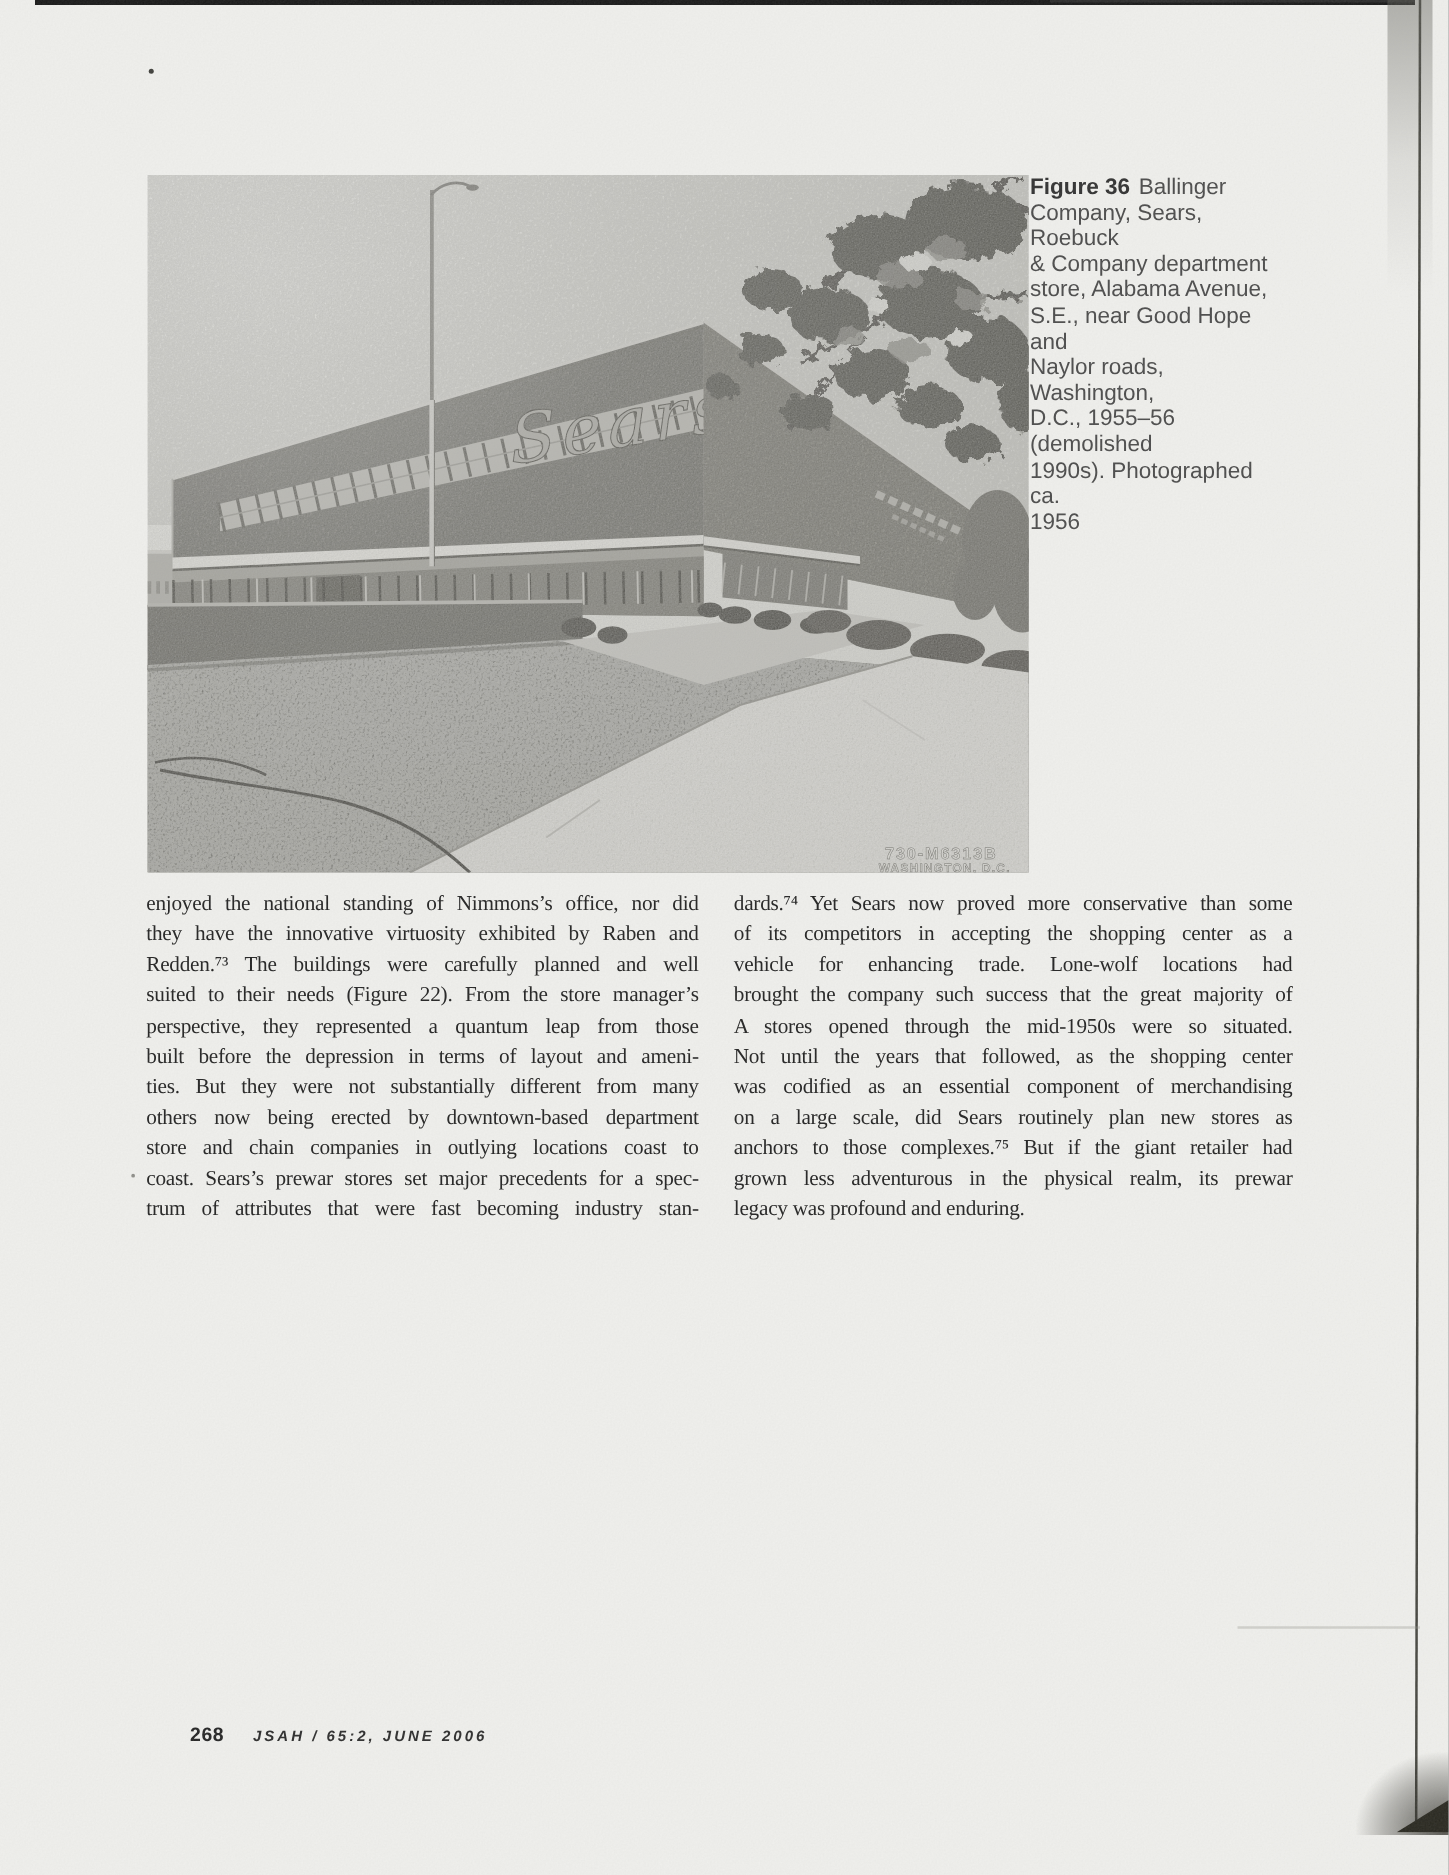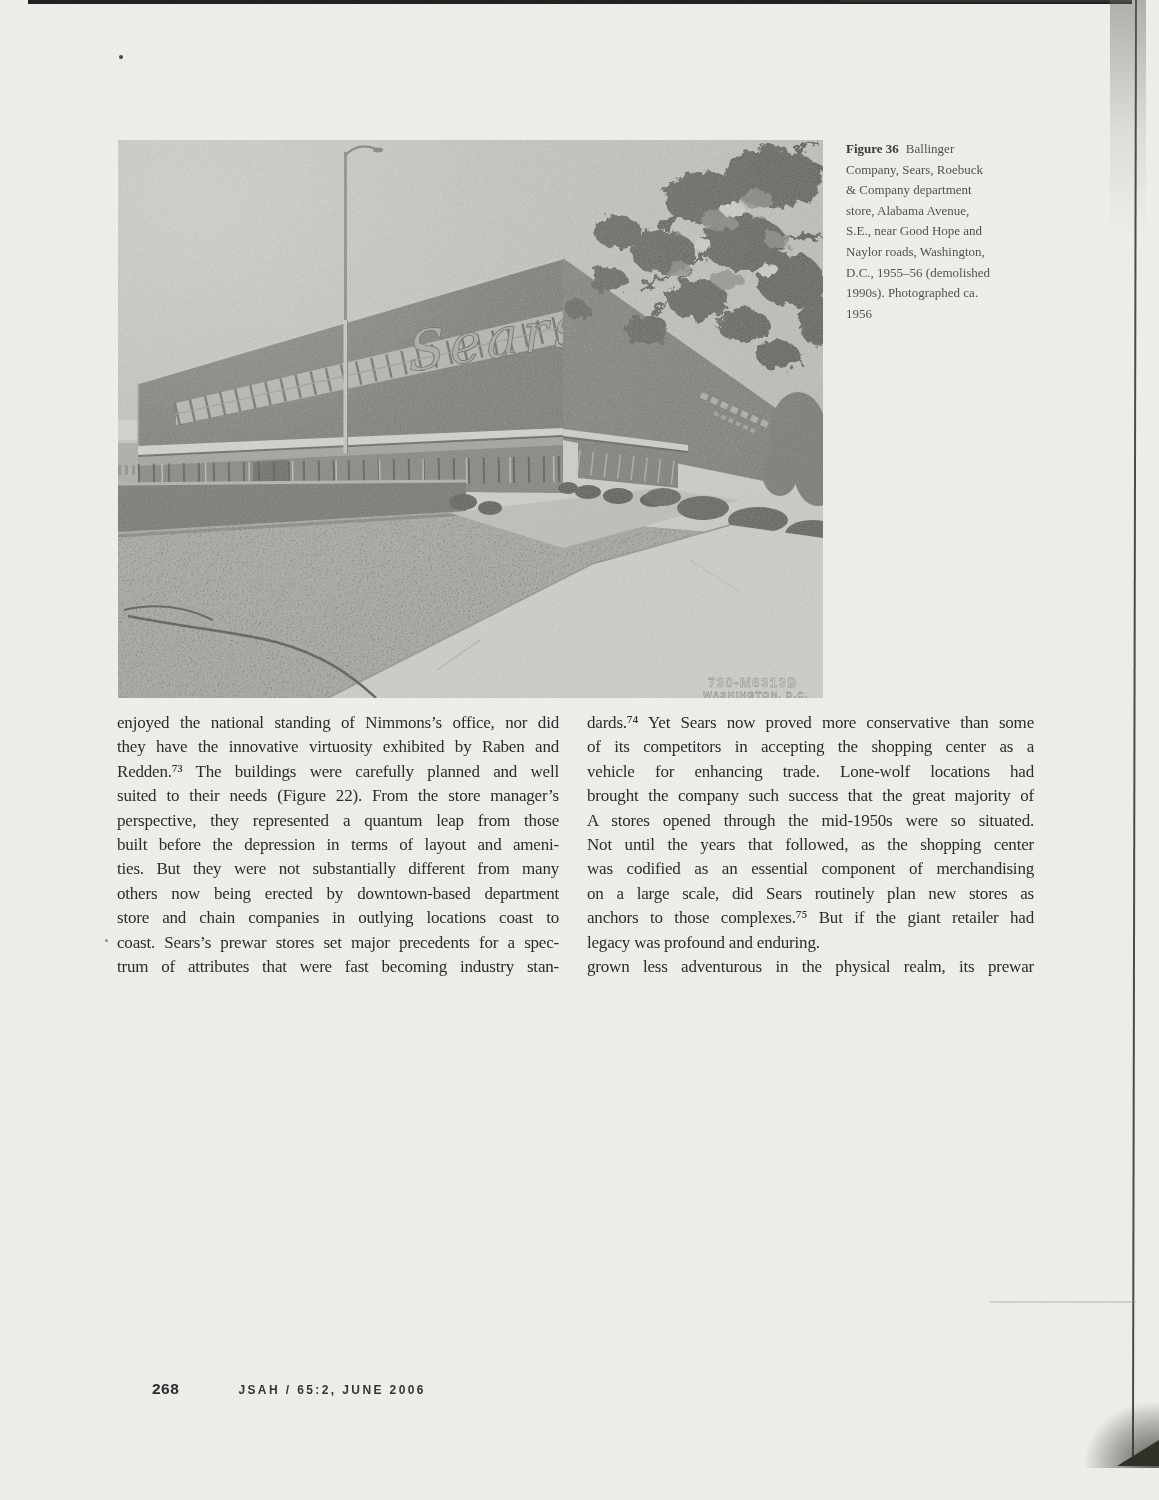--- a/index.html
+++ b/index.html
@@ -21,36 +21,36 @@
   .scan-corner-glow{position:absolute;left:1085px;top:1402px;width:74px;height:66px;
     background:radial-gradient(ellipse at 95% 95%,rgba(45,44,38,.8),rgba(45,44,38,.3) 48%,rgba(45,44,38,0) 72%);}
   .scan-corner-triangle{position:absolute;left:1117px;top:1440px;width:42px;height:26px;background:#28271f;
     clip-path:polygon(100% 0,100% 100%,0 100%);}
   .scan-hline{position:absolute;left:990px;top:1301px;width:146px;height:2px;background:rgba(150,150,143,.35);}
   .scan-dot1{position:absolute;left:119px;top:55px;width:4px;height:4px;border-radius:50%;background:#3c3c38;}
   .scan-dot2{position:absolute;left:105px;top:939px;width:3px;height:3px;border-radius:50%;background:#8d8d88;}
   
   .photo{position:absolute;left:118px;top:140px;width:705px;height:558px;}
   
-  .caption{position:absolute;left:846px;top:139px;width:205px;
-    font-family:Liberation Serif, serif;
-    font-size:13px;line-height:20.6px;color:var(--caption-ink,#4a4a4a);}
+  .caption{position:absolute;left:824px;top:139px;width:205px;
+    font-family:Liberation Sans, sans-serif;
+    font-size:18px;line-height:20.6px;color:var(--caption-ink,#4a4a4a);}
   .caption .cap-label{font-weight:bold;color:#303030;margin-right:7px;}
   
   .col{position:absolute;top:711px;color:var(--ink,#212121);
     font-size:17px;line-height:24.4px;letter-spacing:-0.2px;}
   .col-left{left:117px;width:442px;}
   .col-right{left:587px;width:447px;}
   .bline{text-align:justify;text-align-last:justify;white-space:normal;}
   .bline.rag{text-align-last:left;}
   
   .footer{position:absolute;left:118px;top:1380px;display:flex;align-items:baseline;
     font-family:"Liberation Sans","DejaVu Sans",sans-serif;color:#222;}
   .footer .pagenum{font-size:15.5px;font-weight:bold;letter-spacing:.5px;margin-left:34px;}
-  .footer .journal{font-size:12px;font-weight:bold;letter-spacing:2.4px;margin-left:59px;color:#2b2b2b;}
+  .footer .journal{font-size:12px;font-weight:bold;letter-spacing:2.4px;margin-left:23px;color:#2b2b2b;font-style:italic;}
   .paper-grain{position:absolute;left:0;top:0;pointer-events:none;}
 </style>
 </head>
 <body>
 
 <div class="page" style="--paper: #f0f0ed; --ink: #212121; --caption-ink: #4a4a4a;">
 
   <div class="scan-top-edge"></div>
   <div class="scan-top-edge2"></div>
   <div class="scan-right-line"></div>
@@ -271,22 +271,22 @@
   <div class="col col-right">
     <div class="bline">dards.⁷⁴ Yet Sears now proved more conservative than some</div>
     <div class="bline">of its competitors in accepting the shopping center as a</div>
     <div class="bline">vehicle for enhancing trade. Lone-wolf locations had</div>
     <div class="bline">brought the company such success that the great majority of</div>
     <div class="bline">A stores opened through the mid-1950s were so situated.</div>
     <div class="bline">Not until the years that followed, as the shopping center</div>
     <div class="bline">was codified as an essential component of merchandising</div>
     <div class="bline">on a large scale, did Sears routinely plan new stores as</div>
     <div class="bline">anchors to those complexes.⁷⁵ But if the giant retailer had</div>
+    <div class="bline">grown less adventurous in the physical realm, its prewar</div>
     <div class="bline rag">legacy was profound and enduring.</div>
-    <div class="bline">grown less adventurous in the physical realm, its prewar</div>
   </div>
 
   <div class="footer">
     <span class="pagenum">268</span>
     <span class="journal">JSAH / 65:2, JUNE 2006</span>
   </div>
 
   <div class="scan-corner-glow"></div>
   <div class="scan-corner-triangle"></div>
 

